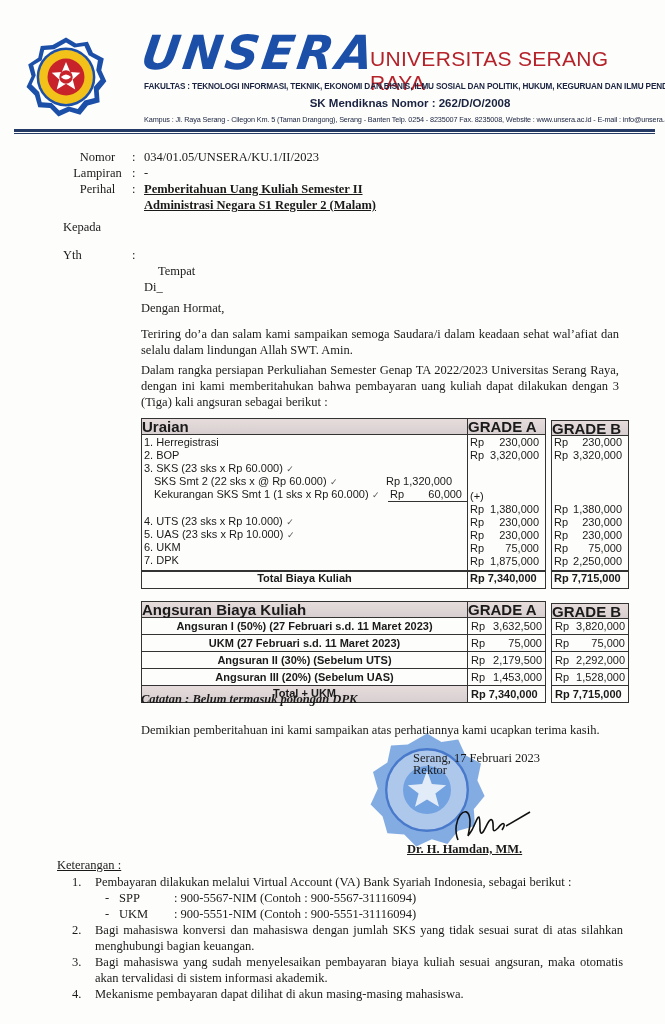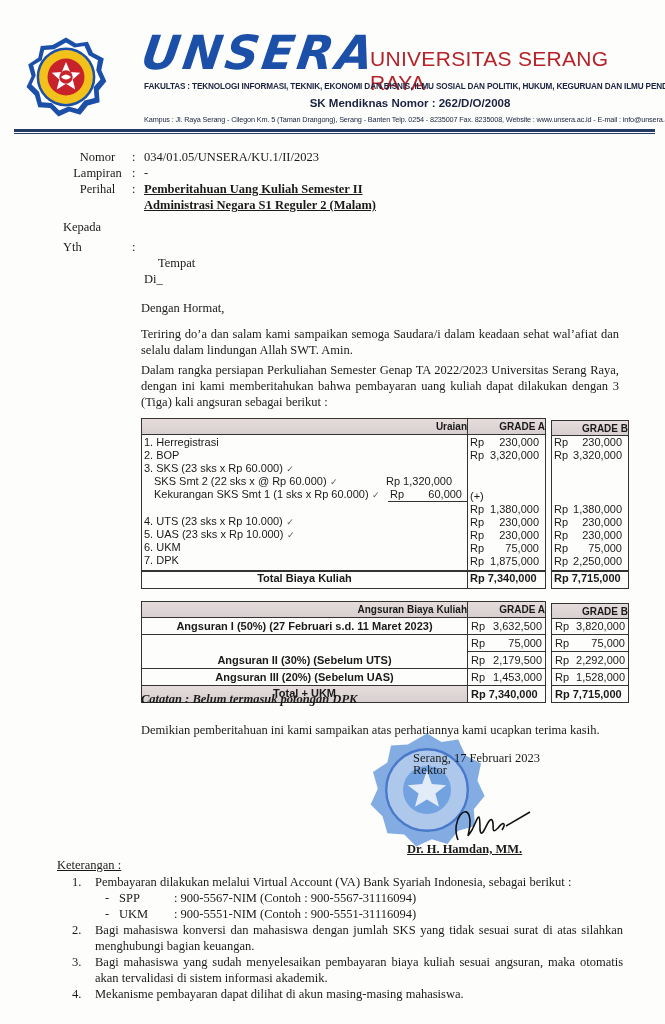--- a/index.html
+++ b/index.html
@@ -33,22 +33,22 @@
   .addr .row { display: flex; align-items: center; }
   .addr .lbl { width: 69px; }
   .addr .sep { width: 12px; }
 
   
   .para { position: absolute; left: 141px; width: 478px; font-size: 12.5px; line-height: 16px; text-align: justify; }
 
   
   .tbl { position: absolute; font-family: "Liberation Sans", sans-serif; font-size: 11px; }
   .box { position: absolute; border: 1.5px solid #333; }
-  .hdr { background: linear-gradient(#e6dcdc, #d8cfd0); font-weight: bold; text-align: right;
-         height: 16px; line-height: 15px; border-bottom: 1.5px solid #333; font-size: 10px; }
+  .hdr { background: linear-gradient(#e6dcdc, #d8cfd0); font-weight: bold; text-align: left;
+         height: 16px; line-height: 15px; border-bottom: 1.5px solid #333; font-size: 15px; }
   .line { position: absolute; white-space: nowrap; line-height: 13px; }
   .money { position: absolute; white-space: nowrap; display: flex; justify-content: space-between; line-height: 13px; }
   .tick { color: #555; font-size: 9px; margin-left: 1px; }
   .bold { font-weight: bold; }
 
   .ang-row { position: absolute; left: 0; right: 0; height: 17px; border-bottom: 1.5px solid #333;
              text-align: center; font-weight: bold; line-height: 16px; font-size: 11px; }
   .ang-row:last-child { border-bottom: none; }
   .ang-cell { position: absolute; left: 0; right: 0; height: 17px; border-bottom: 1.5px solid #333;
               display: flex; justify-content: space-between; padding: 0 3px 0 3px; line-height: 16px; font-size: 11px; }
@@ -114,21 +114,21 @@
     <span class="lbl"></span>
       <span class="sep"></span>
     <span class="val-u">Administrasi Negara S1 Reguler 2 (Malam)</span>
   </div>
 </div>
 
 <div class="addr">
   <div class="row">
       <span class="lbl">Kepada</span>
     </div>
-  <div class="row" style="margin-top:4px">
+  <div class="row" style="margin-top:12px">
     <span class="lbl">Yth</span>
     <span class="sep">:</span>
   </div>
   <div class="row" style="padding-left:95px">
       <span>Tempat</span>
     </div>
   <div class="row" style="padding-left:81px">
       <span>Di_</span>
     </div>
 </div>
@@ -227,20 +227,21 @@
       </div>
     <div style="position:absolute; left:0; right:0; top:149px; height:1.5px; background:#333"></div>
     <div class="line bold" style="left:2px; top:151px">Rp 7,715,000</div>
   </div>
 </div>
 
 <div class="tbl" style="left:141px; top:601px;">
   <div class="box" style="left:0; top:0; width:327px; height:90px;">
     <div class="hdr">Angsuran Biaya Kuliah</div>
     <div class="ang-row" style="top:16px">Angsuran I (50%) (27 Februari s.d. 11 Maret 2023)</div>
+    <div class="ang-row" style="top:33px">UKM (27 Februari s.d. 11 Maret 2023)</div>
     <div class="ang-row" style="top:50px">Angsuran II (30%) (Sebelum UTS)</div>
     <div class="ang-row" style="top:67px; border-bottom:1.5px solid #333">Angsuran III (20%) (Sebelum UAS)</div>
     <div class="ang-row" style="top:84px; height:4px; border:none; background:linear-gradient(#e6dcdc,#d8cfd0);"></div>
   </div>
   <div class="box" style="left:0; top:84px; width:327px; height:18px; background:linear-gradient(#e6dcdc,#d8cfd0); text-align:center; font-weight:bold; line-height:15px;">Total + UKM</div>
 
   <div class="box" style="left:326px; top:0; width:79px; height:102px;">
     <div class="hdr">GRADE A</div>
     <div class="ang-cell" style="top:16px">
         <span>Rp</span>

